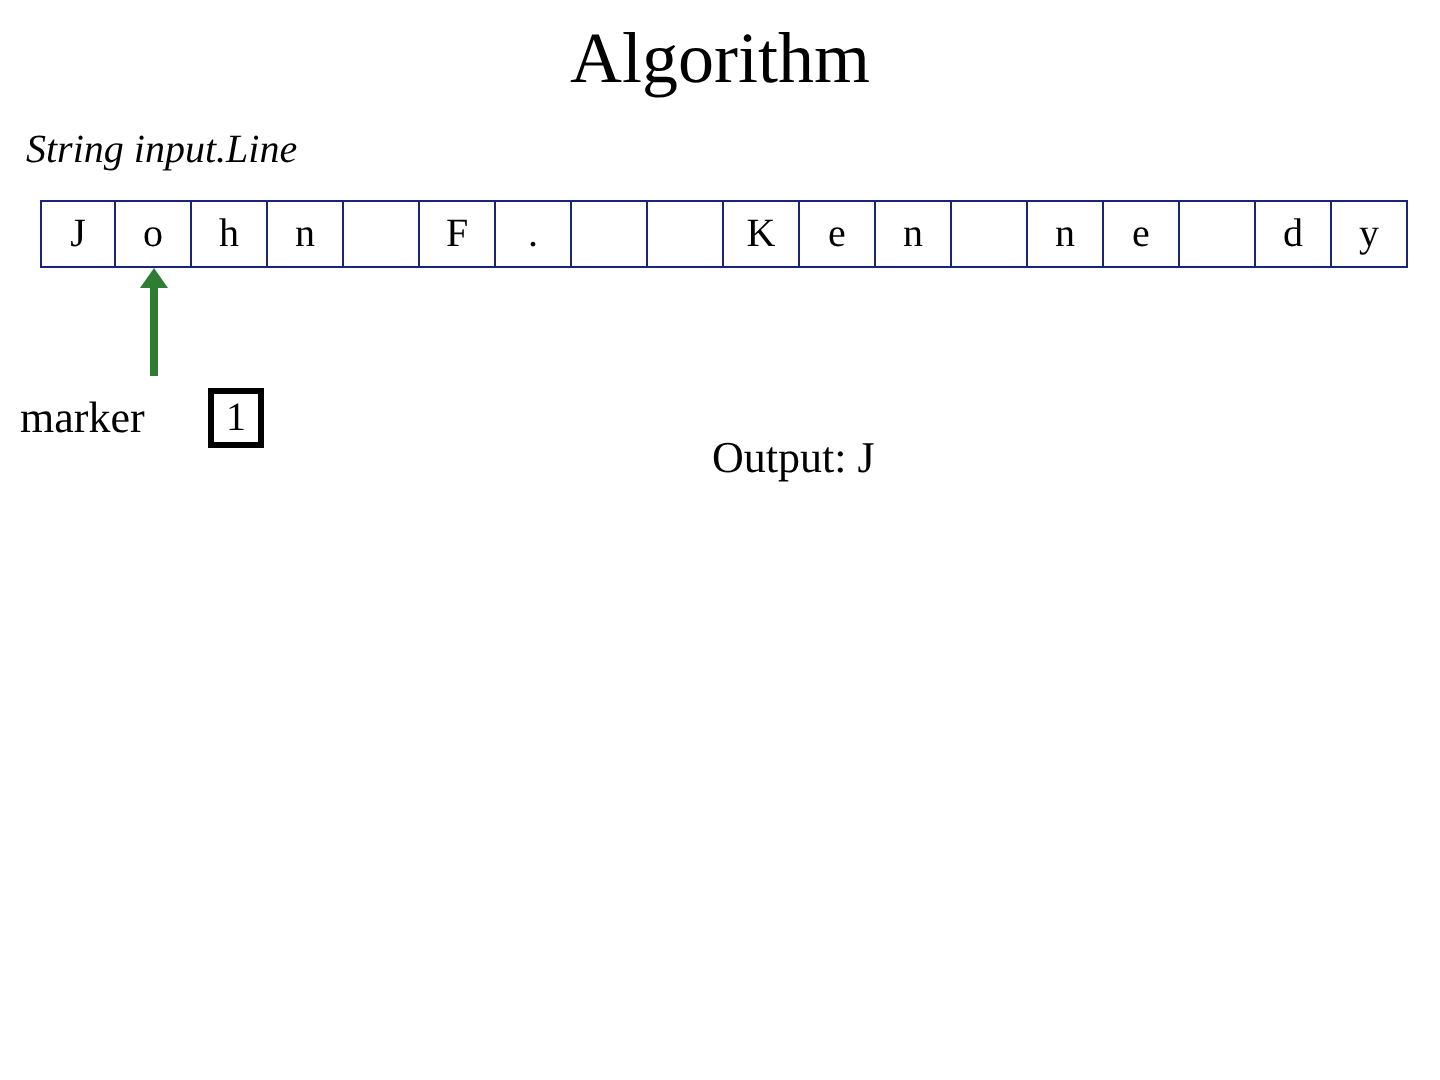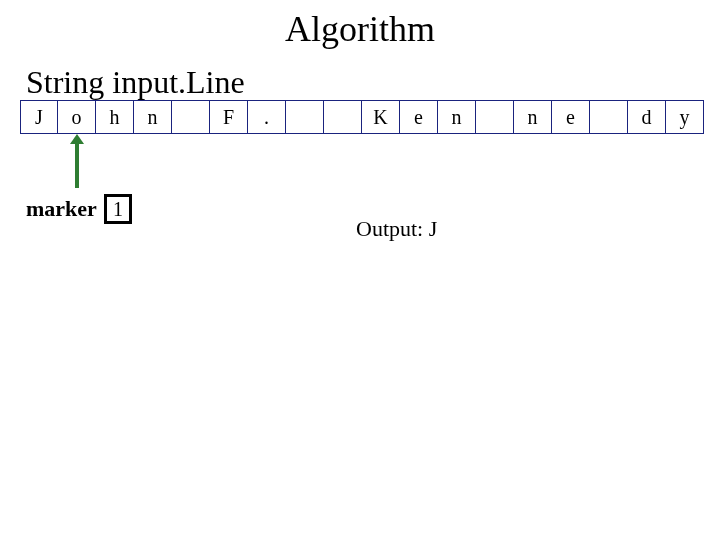--- a/index.html
+++ b/index.html
@@ -15,23 +15,24 @@
   }
   .title {
     position: absolute;
     left: 0; right: 0;
     top: 8px;
     text-align: center;
     font-size: 36px;
   }
   .subtitle {
     position: absolute;
-    left: 26px;
+    left: 13px;
     top: 64px;
-    font-size: 32px;
+    font-size: 20px;
+    font-style: italic;
   }
 
   
   .strip {
     position: absolute;
     left: 20px;
     top: 100px;
     width: 684px;   
     height: 34px;
     display: flex;
@@ -113,16 +114,16 @@
     <div class="cell"></div>
     <div class="cell">n</div>
     <div class="cell">e</div>
     <div class="cell"></div>
     <div class="cell">d</div>
     <div class="cell">y</div>
   </div>
 
 <div class="arrow" id="arrow" style="left: 75px; top: 144px; height: 44px;"></div>
 
-<div class="marker-label" id="marker-label" style="left: 26px; top: 196px; font-weight: bold;">marker</div>
+<div class="marker-label" id="marker-label" style="left: 10px; top: 196px;">marker</div>
 <div class="marker-box" id="marker-box" style="left: 104px; top: 194px;">1</div>
 
 <div class="output-label" id="output-label" style="left: 356px; top: 196px; margin-top: 20px;">Output: J</div>
 
 </body></html>

